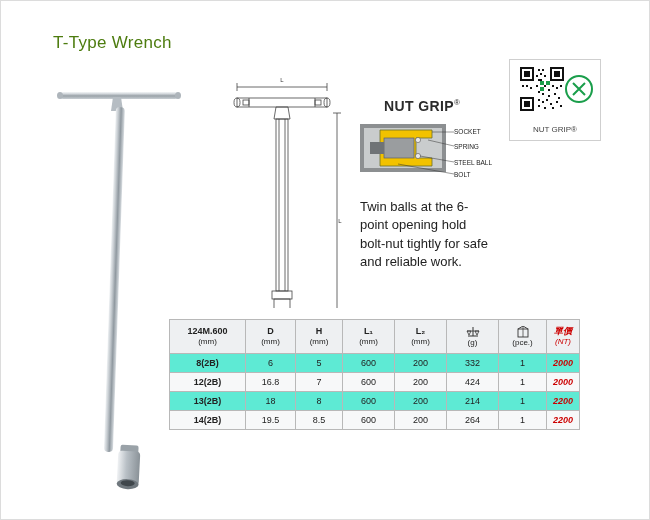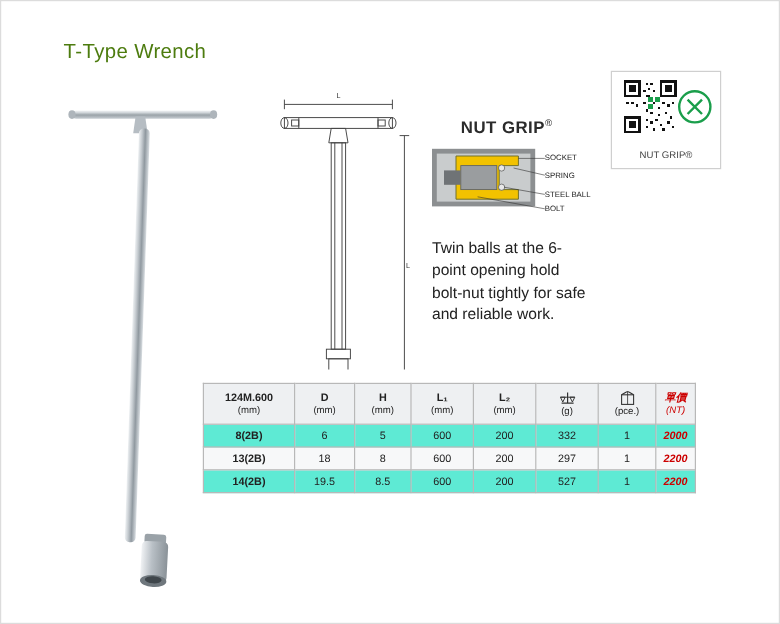--- a/index.html
+++ b/index.html
@@ -403,35 +403,45 @@
         <td class="col-code">8(2B)</td>
         <td class="col-d">6</td>
         <td class="col-h">5</td>
         <td class="col-l1">600</td>
         <td class="col-l2">200</td>
         <td class="col-g">332</td>
         <td class="col-p">1</td>
         <td class="col-pr">2000</td>
       </tr>
       <tr>
+        <td class="col-code">12(2B)</td>
+        <td class="col-d">16.8</td>
+        <td class="col-h">7</td>
+        <td class="col-l1">600</td>
+        <td class="col-l2">200</td>
+        <td class="col-g">424</td>
+        <td class="col-p">1</td>
+        <td class="col-pr">2000</td>
+      </tr>
+      <tr>
         <td class="col-code">13(2B)</td>
         <td class="col-d">18</td>
         <td class="col-h">8</td>
         <td class="col-l1">600</td>
         <td class="col-l2">200</td>
-        <td class="col-g">297</td>
+        <td class="col-g">214</td>
         <td class="col-p">1</td>
         <td class="col-pr">2200</td>
       </tr>
       <tr>
         <td class="col-code">14(2B)</td>
         <td class="col-d">19.5</td>
         <td class="col-h">8.5</td>
         <td class="col-l1">600</td>
         <td class="col-l2">200</td>
-        <td class="col-g">527</td>
+        <td class="col-g">264</td>
         <td class="col-p">1</td>
         <td class="col-pr">2200</td>
       </tr>
     </tbody>
   </table>
 
 </div>
 
 </body></html>

